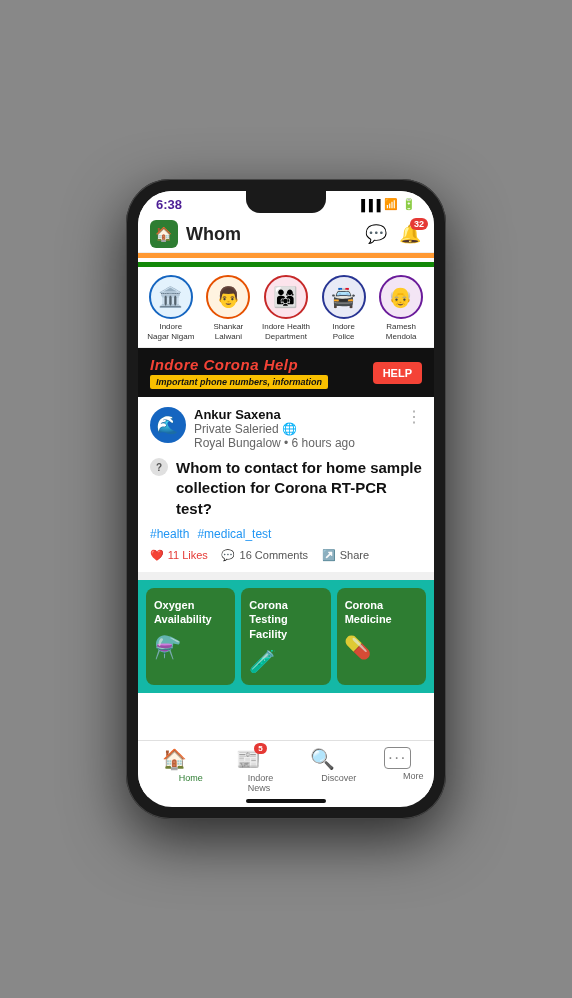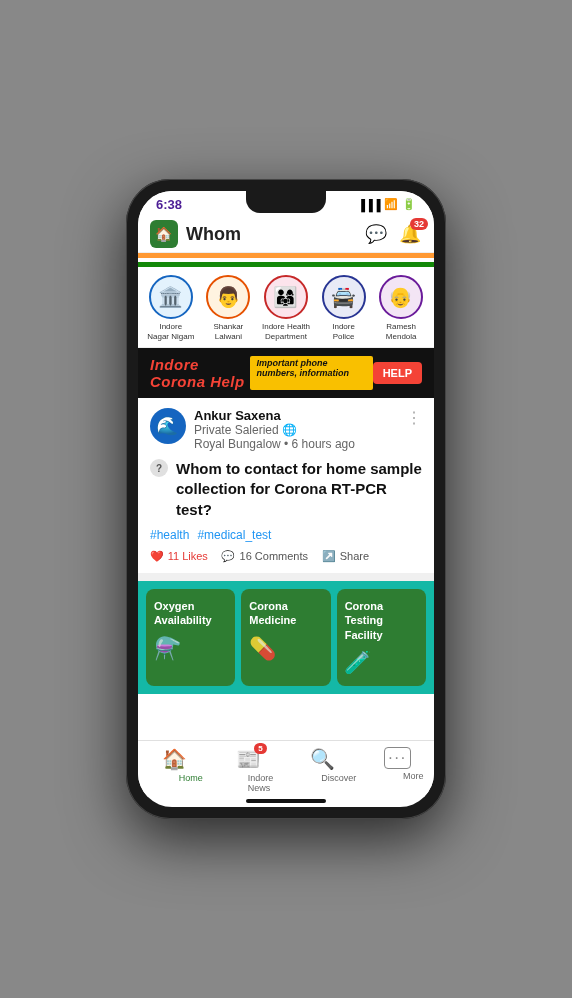--- a/index.html
+++ b/index.html
@@ -154,21 +154,21 @@
     .corona-banner {
       background: #111;
       padding: 8px 12px;
       display: flex;
       align-items: center;
       justify-content: space-between;
       flex-shrink: 0;
     }
     .corona-banner-text {
       display: flex;
-      flex-direction: row;
+      flex-direction: column;
       gap: 2px;
     }
     .corona-title {
       font-size: 15px;
       font-weight: 900;
       color: #f44336;
       font-style: italic;
       letter-spacing: 0.5px;
     }
     .corona-subtitle {
@@ -493,26 +493,26 @@
           </div>
         </div>
       </div>
 
       <div class="green-cards">
         <div class="green-card">
           <span class="green-card-title">Oxygen<br>Availability</span>
           <span class="green-card-icon">⚗️</span>
         </div>
         <div class="green-card">
+          <span class="green-card-title">Corona Testing<br>Facility</span>
+          <span class="green-card-icon">🧪</span>
+        </div>
+        <div class="green-card">
           <span class="green-card-title">Corona<br>Medicine</span>
           <span class="green-card-icon">💊</span>
-        </div>
-        <div class="green-card">
-          <span class="green-card-title">Corona Testing<br>Facility</span>
-          <span class="green-card-icon">🧪</span>
         </div>
       </div>
 
     </div>
 
     <div class="bottom-nav">
       <div class="nav-item">
         <span class="nav-icon active">🏠</span>
         <span class="nav-label active">Home</span>
       </div>

